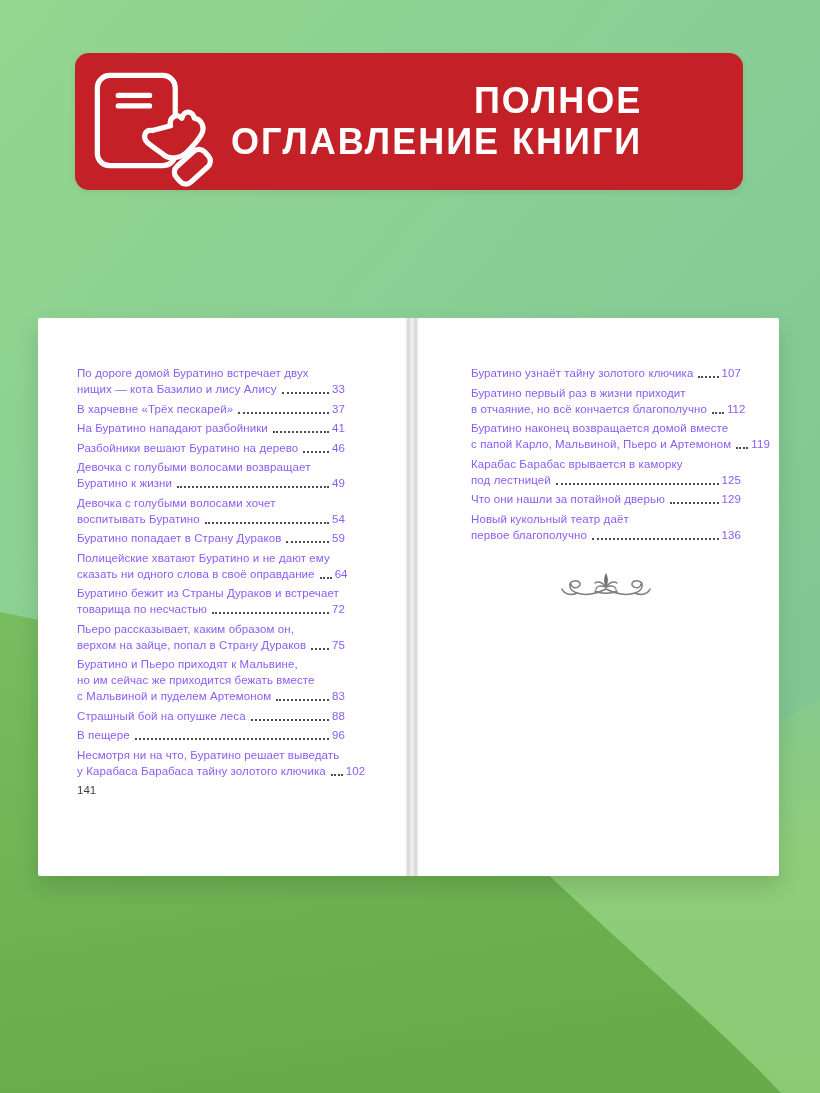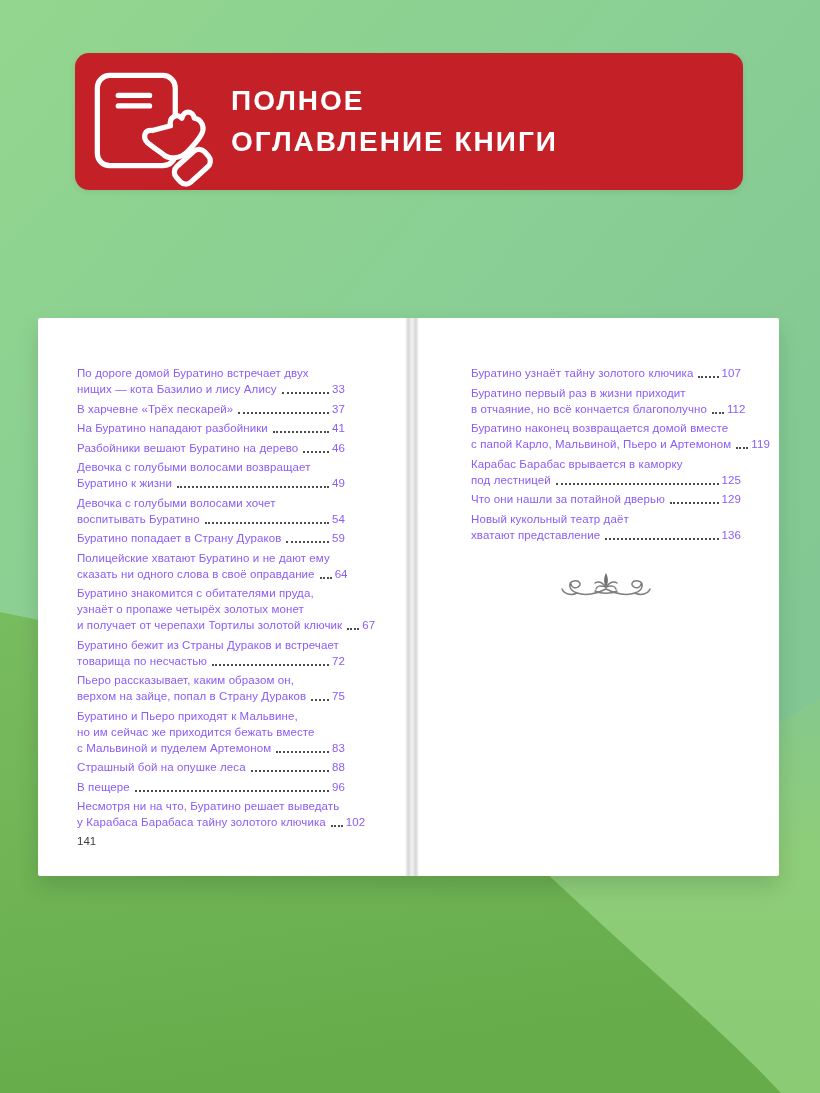--- a/index.html
+++ b/index.html
@@ -11,22 +11,23 @@
 
   
   .banner{
     position:absolute;left:75px;top:53px;width:668px;height:137px;
     background:#c32028;border-radius:14px;
     box-shadow:0 2px 6px rgba(0,0,0,0.08);
   }
   .banner-icon{position:absolute;left:10px;top:10px;width:152px;height:138px;}
   .banner-text{
     position:absolute;left:156px;top:27px;color:#ffffff;
-    font-weight:bold;font-size:28px;line-height:41px;letter-spacing:2px;
+    font-weight:bold;font-size:36px;line-height:41px;letter-spacing:2px;
     white-space:nowrap;
+    text-align:right;
   }
 
   
   .book{
     position:absolute;left:38px;top:318px;width:741px;height:558px;
     background:#ffffff;border-radius:2px;
     box-shadow:0 10px 22px rgba(0,0,0,0.13);
   }
   .page{position:absolute;top:0;height:100%;box-sizing:border-box;}
   .page-left{left:0;width:367px;padding:47px 60px 0 39px;}
@@ -151,29 +152,20 @@
           </div>
           <div class="toc-entry">
             <div class="toc-line">Полицейские хватают Буратино и не дают ему</div>
             <div class="toc-line toc-last">
               <span class="toc-text">сказать ни одного слова в своё оправдание</span>
               <span class="leader"></span>
               <span class="toc-page">64</span>
             </div>
           </div>
           <div class="toc-entry">
-            <div class="toc-line">Буратино знакомится с обитателями пруда,</div>
-            <div class="toc-line">узнаёт о пропаже четырёх золотых монет</div>
-            <div class="toc-line toc-last">
-              <span class="toc-text">и получает от черепахи Тортилы золотой ключик</span>
-              <span class="leader"></span>
-              <span class="toc-page">67</span>
-            </div>
-          </div>
-          <div class="toc-entry">
             <div class="toc-line">Буратино бежит из Страны Дураков и встречает</div>
             <div class="toc-line toc-last">
               <span class="toc-text">товарища по несчастью</span>
               <span class="leader"></span>
               <span class="toc-page">72</span>
             </div>
           </div>
           <div class="toc-entry">
             <div class="toc-line">Пьеро рассказывает, каким образом он,</div>
             <div class="toc-line toc-last">
@@ -255,21 +247,21 @@
           <div class="toc-entry">
             <div class="toc-line toc-last">
               <span class="toc-text">Что они нашли за потайной дверью</span>
               <span class="leader"></span>
               <span class="toc-page">129</span>
             </div>
           </div>
           <div class="toc-entry">
             <div class="toc-line">Новый кукольный театр даёт</div>
             <div class="toc-line toc-last">
-              <span class="toc-text">хватают представление</span>
+              <span class="toc-text">первое благополучно</span>
               <span class="leader"></span>
               <span class="toc-page">136</span>
             </div>
           </div>
         </div>
       <svg class="ornament" viewBox="0 0 94 30" aria-hidden="true">
         <g stroke="#7d7d7d" fill="none" stroke-width="1.5" stroke-linecap="round">
           <path d="M47,19 C38,24 26,26 18,23 C9,20 9,12 15,11 C21,10 23,15 19,17 C16,19 12,17 12,14"></path>
           <path d="M18,23 C12,26 5,24 3,19"></path>
           <path d="M47,19 C56,24 68,26 76,23 C85,20 85,12 79,11 C73,10 71,15 75,17 C78,19 82,17 82,14"></path>

